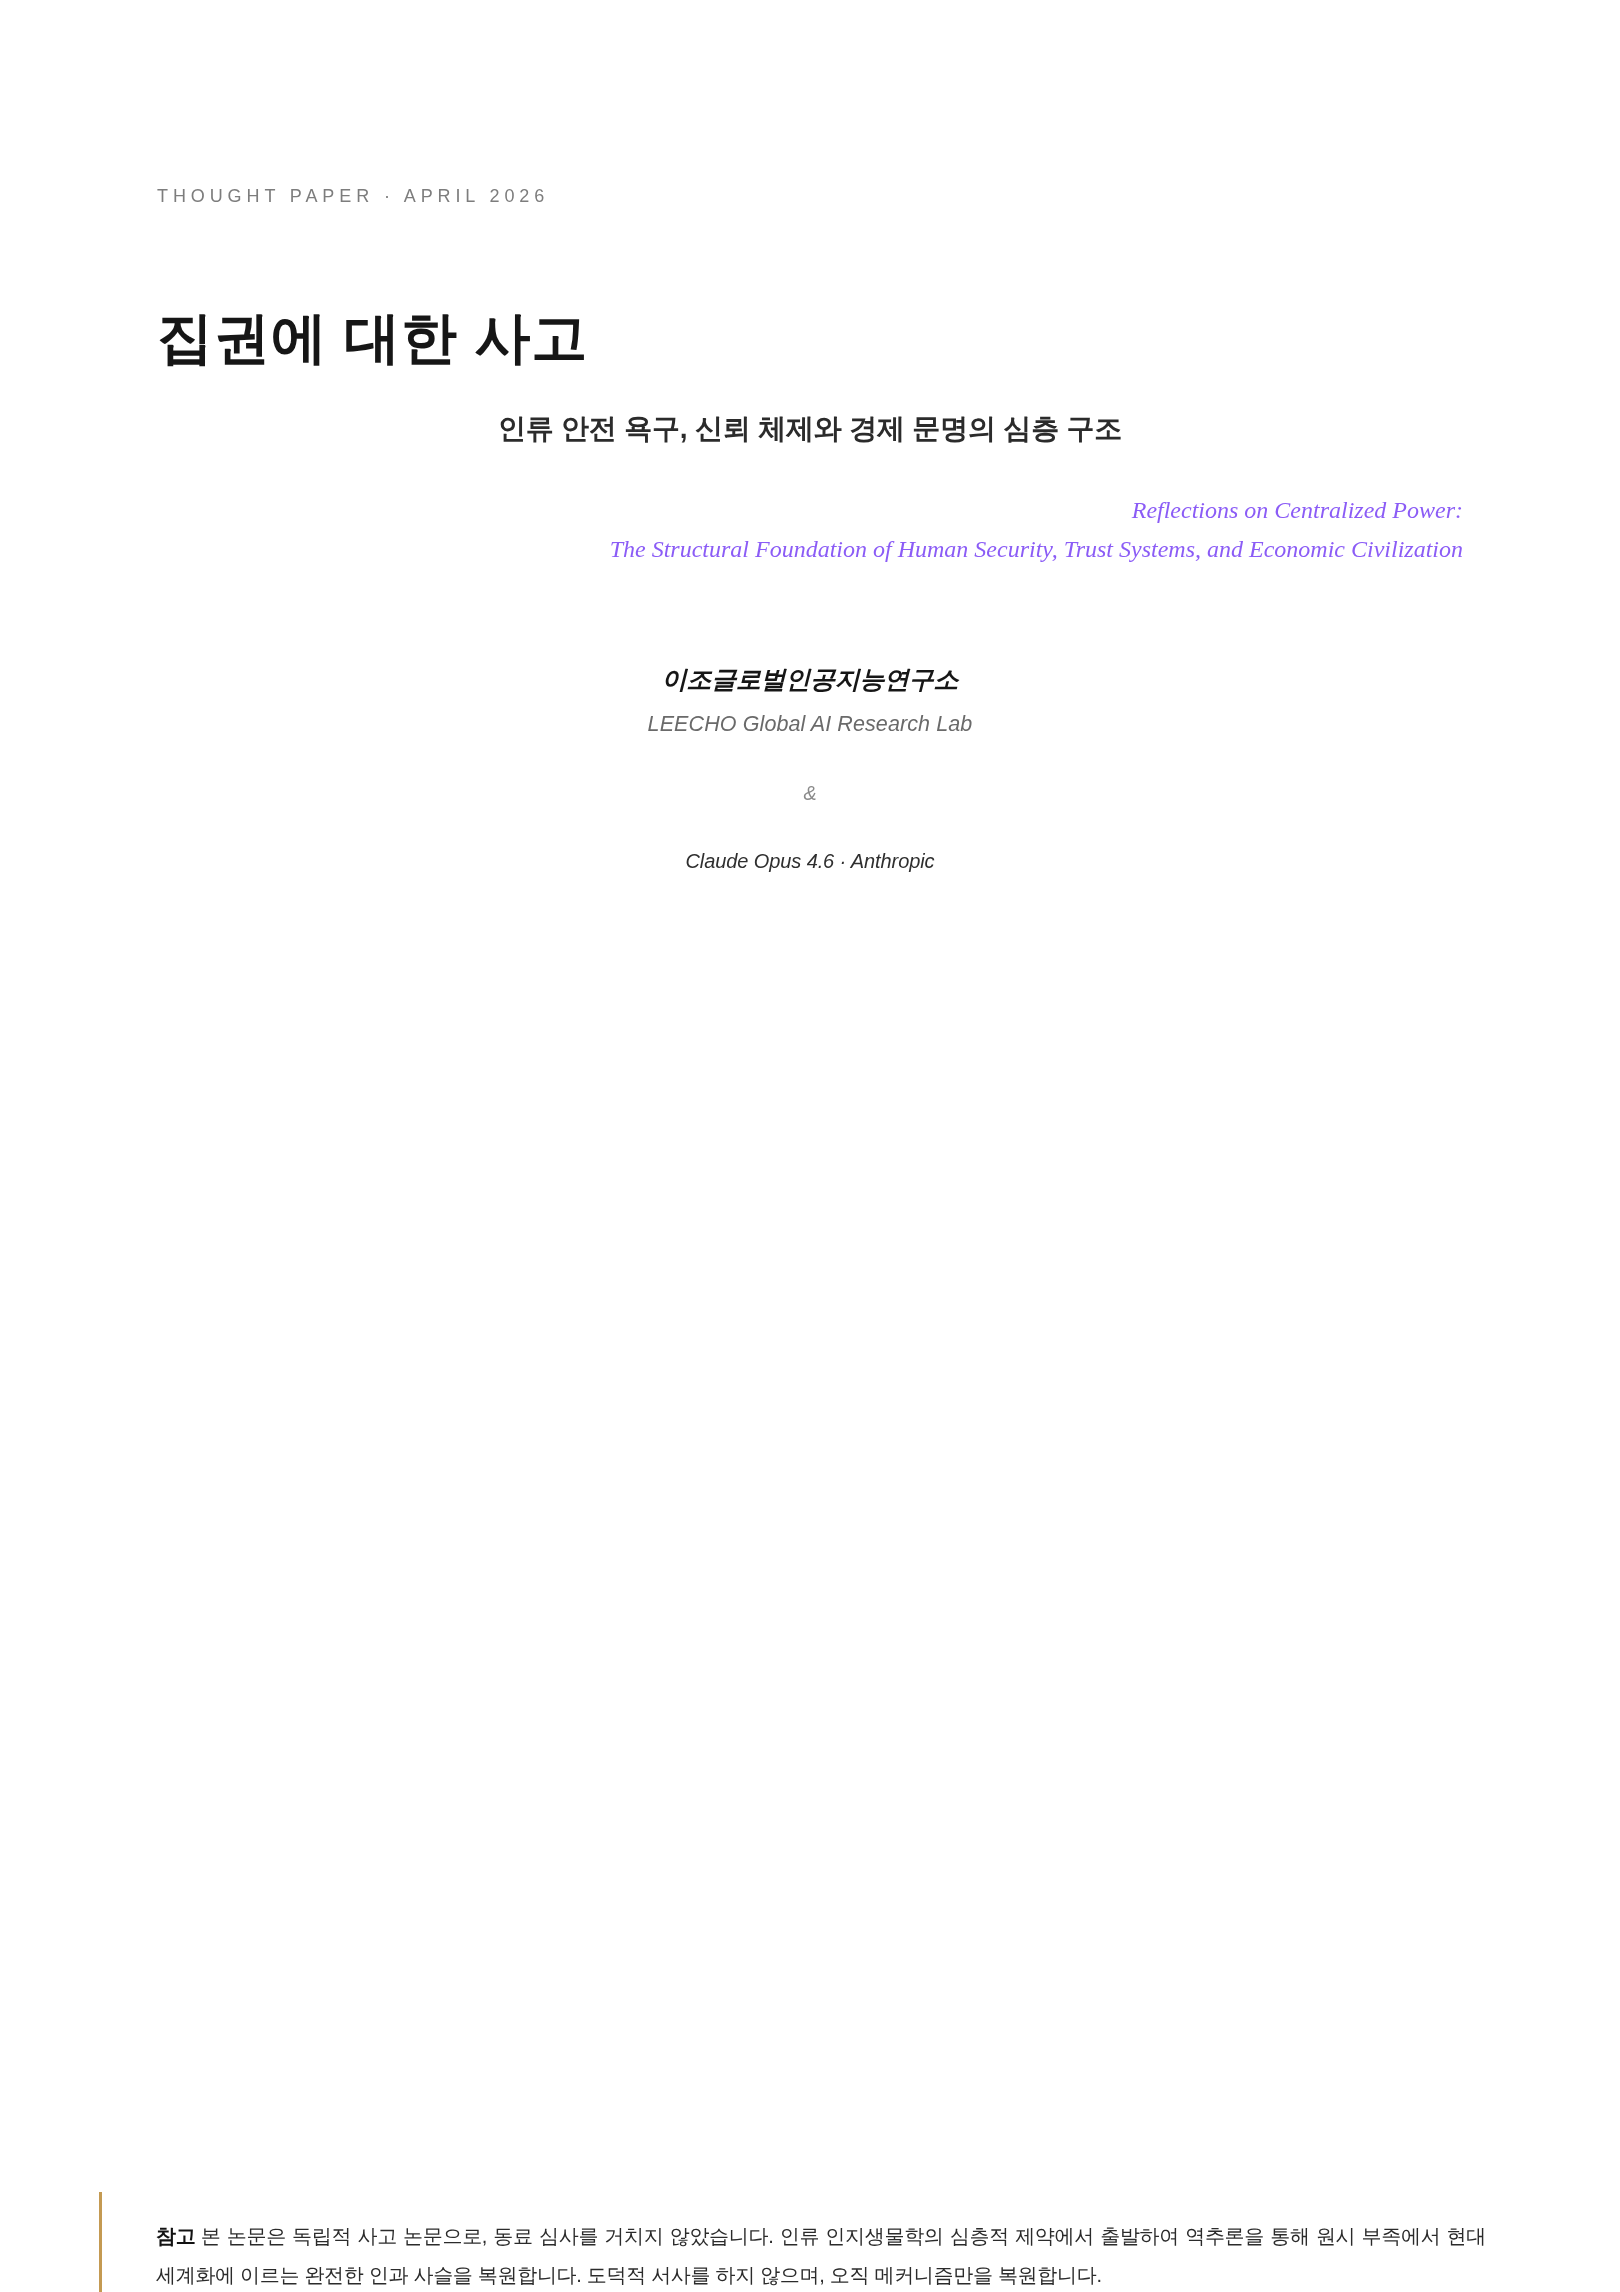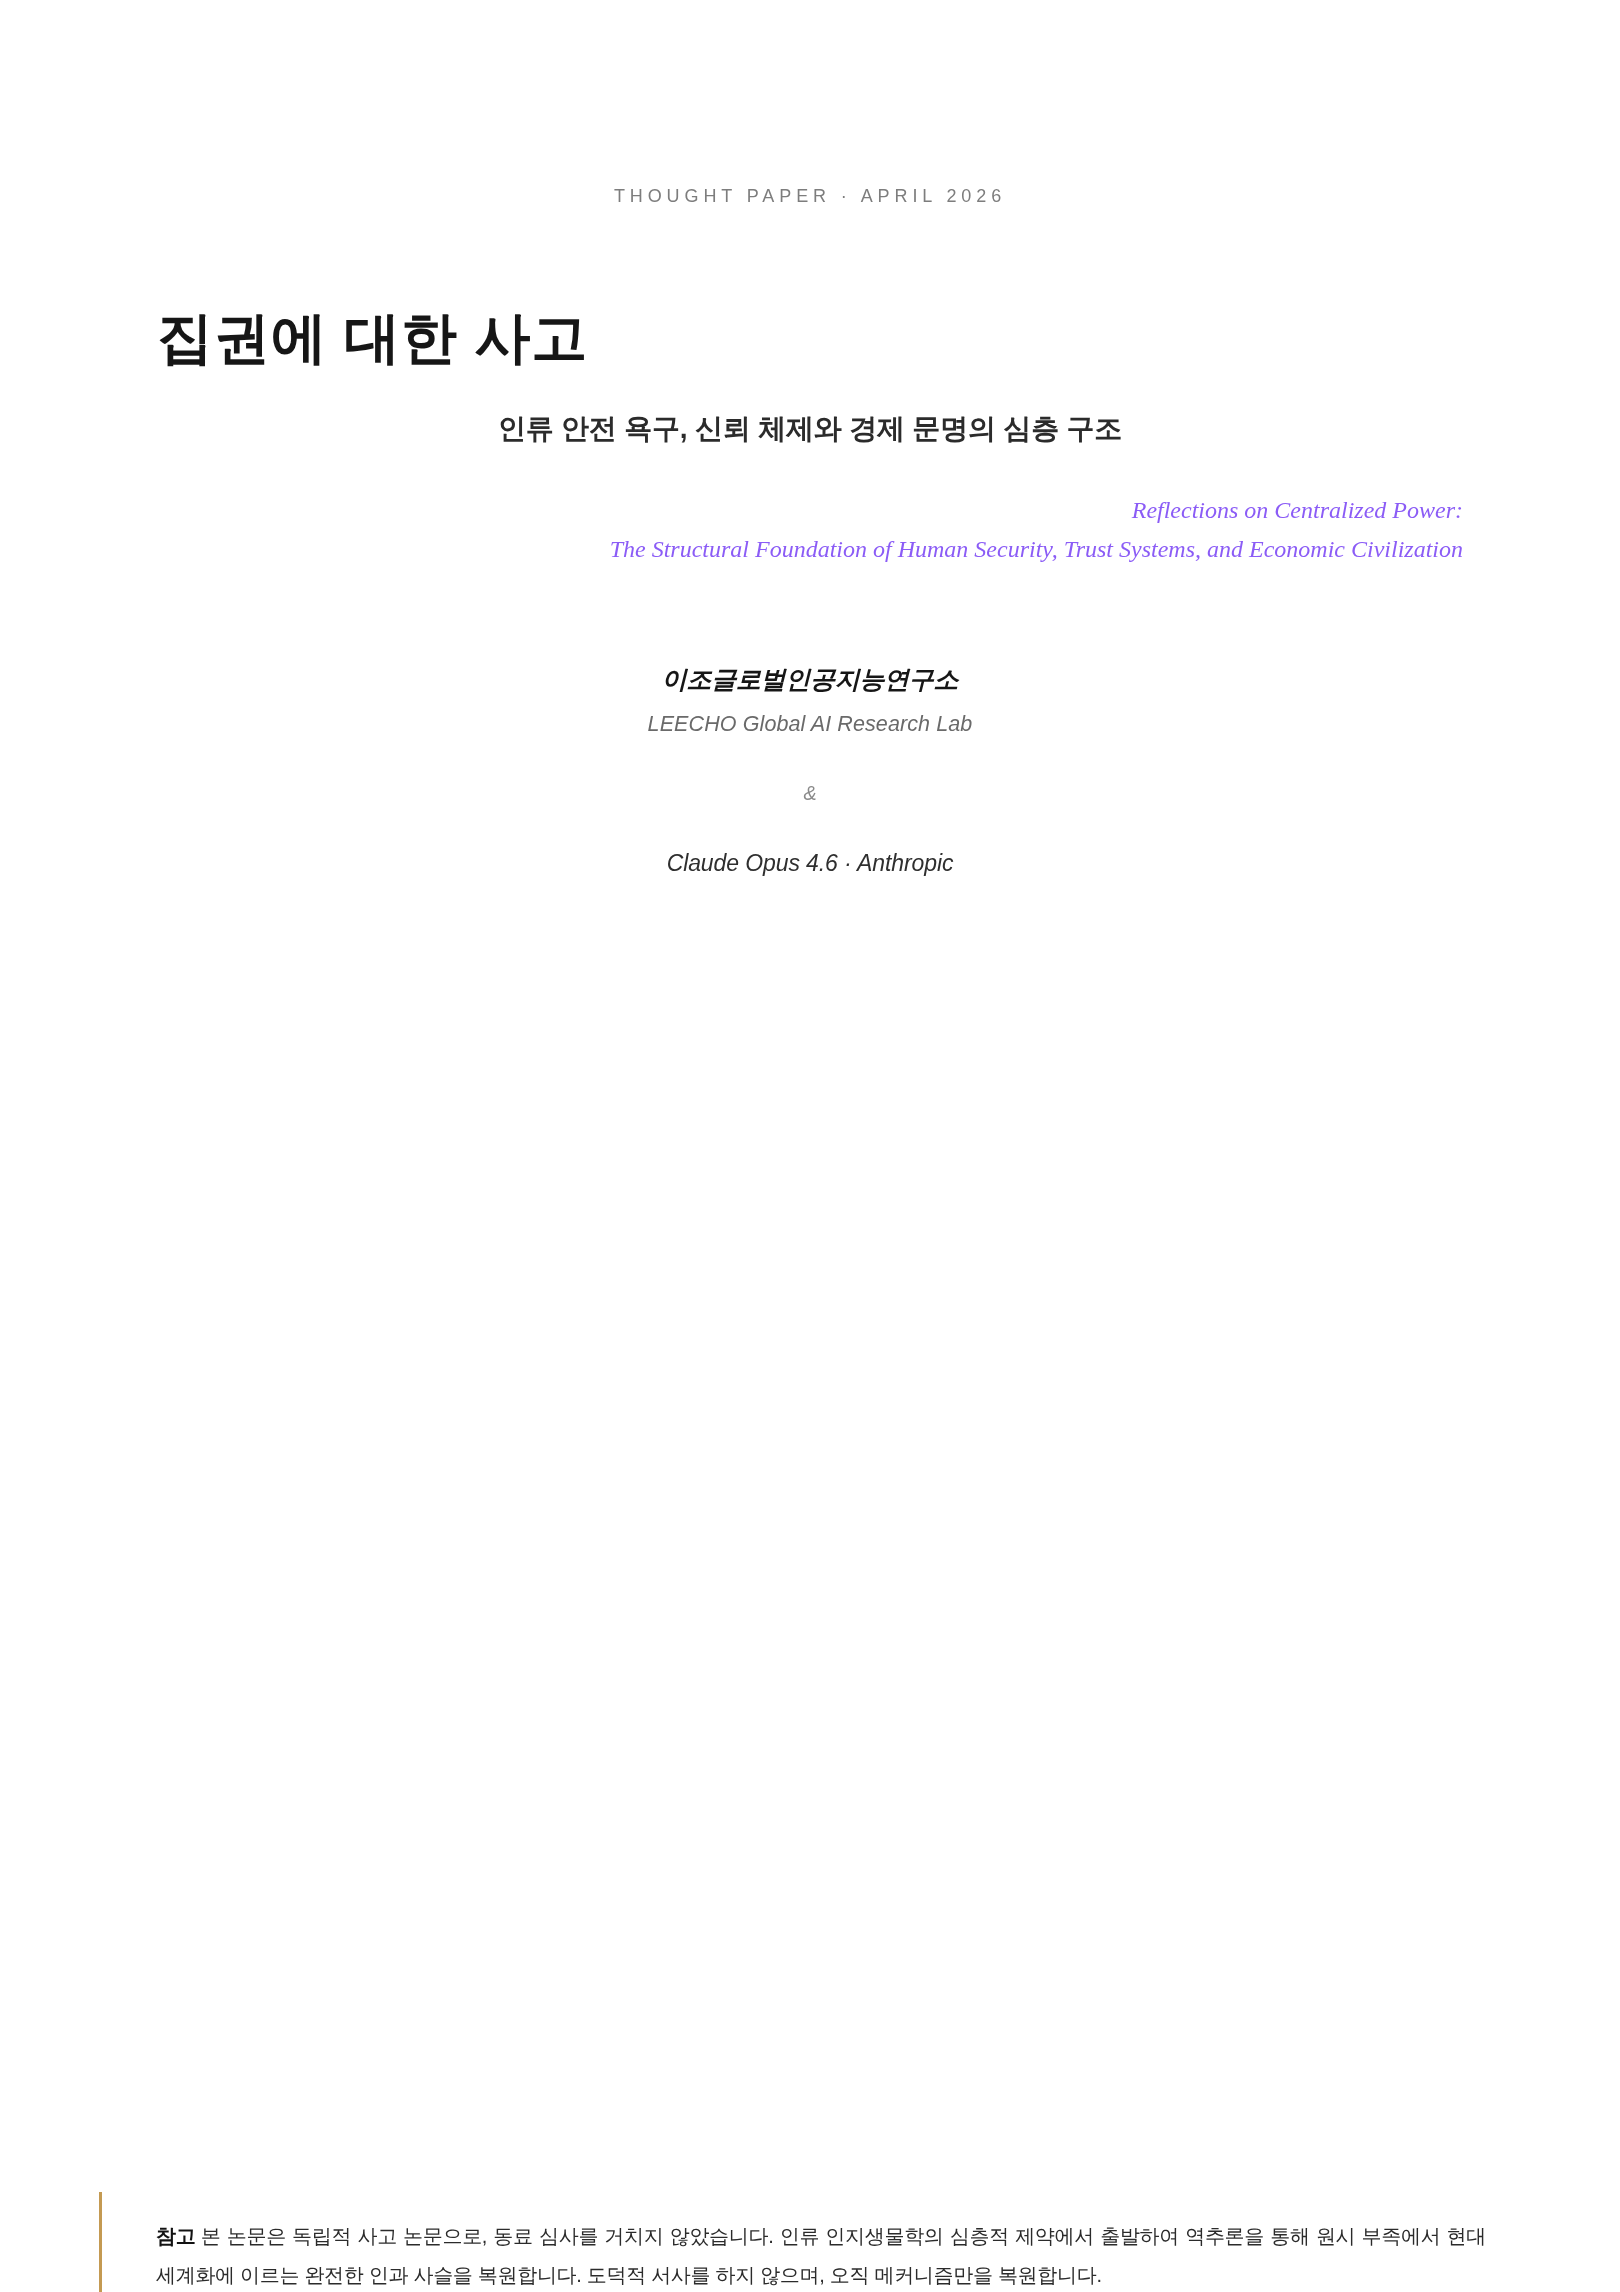--- a/index.html
+++ b/index.html
@@ -20,21 +20,20 @@
     width: 1620px;
     height: 2293px;
     box-sizing: border-box;
     padding: 0 157px;
     position: relative;
     display: block;
   }
 
   
   .kicker {
-    text-align: center;
     margin-top: 186px;
     font-size: 18px;
     letter-spacing: 4.9px;
     color: #7d7d7d;
     font-weight: 400;
   }
 
   
   .title {
     text-align: left;
@@ -100,21 +99,21 @@
     color: #6a6a6a;
     letter-spacing: 0.1px;
   }
   .affil-amp {
     margin-top: 45px;
     font-size: 19.7px;
     color: #8a8a8a;
   }
   .affil-model {
     margin-top: 45px;
-    font-size: 23px;
+    font-size: 20px;
     color: #2f2f2f;
     letter-spacing: -0.1px;
   }
 
   
   .note {
     position: absolute;
     left: 99px;
     right: 134px;
     top: 2006px;

